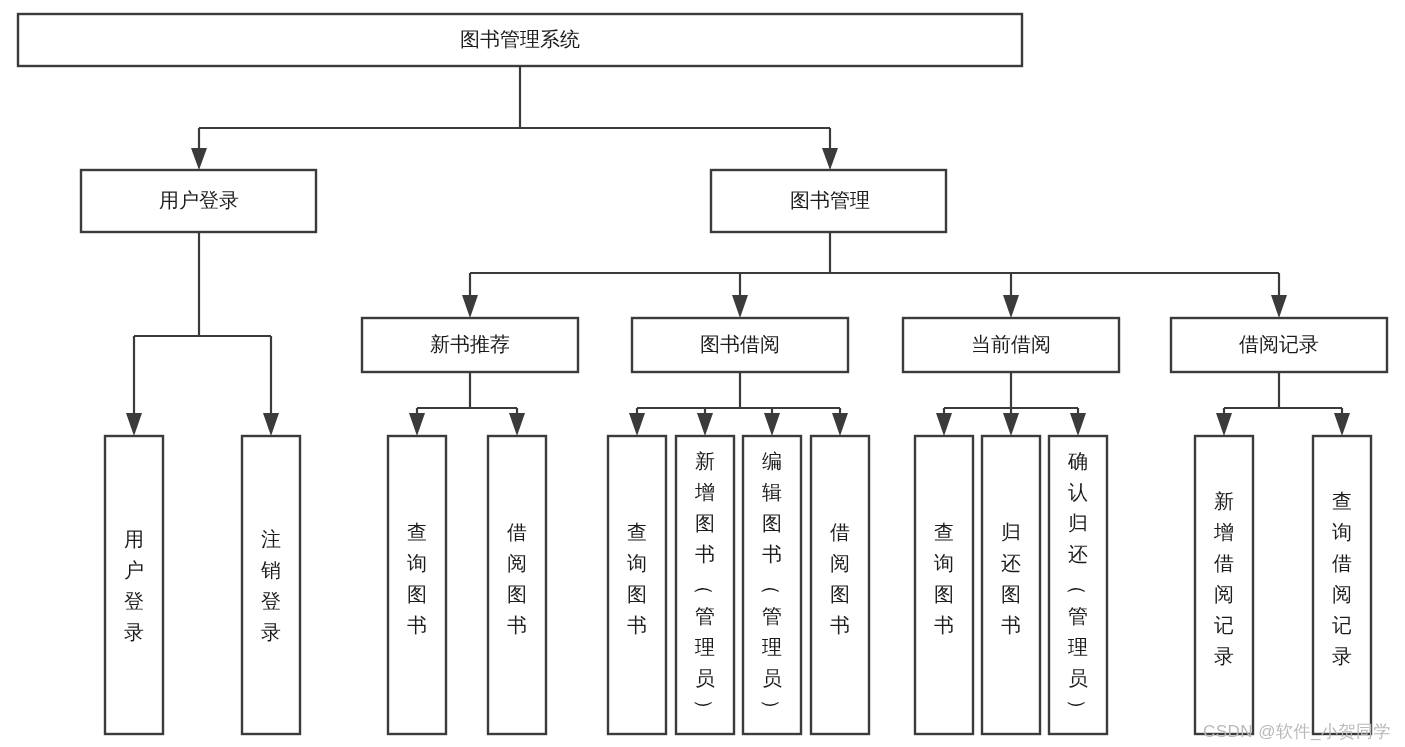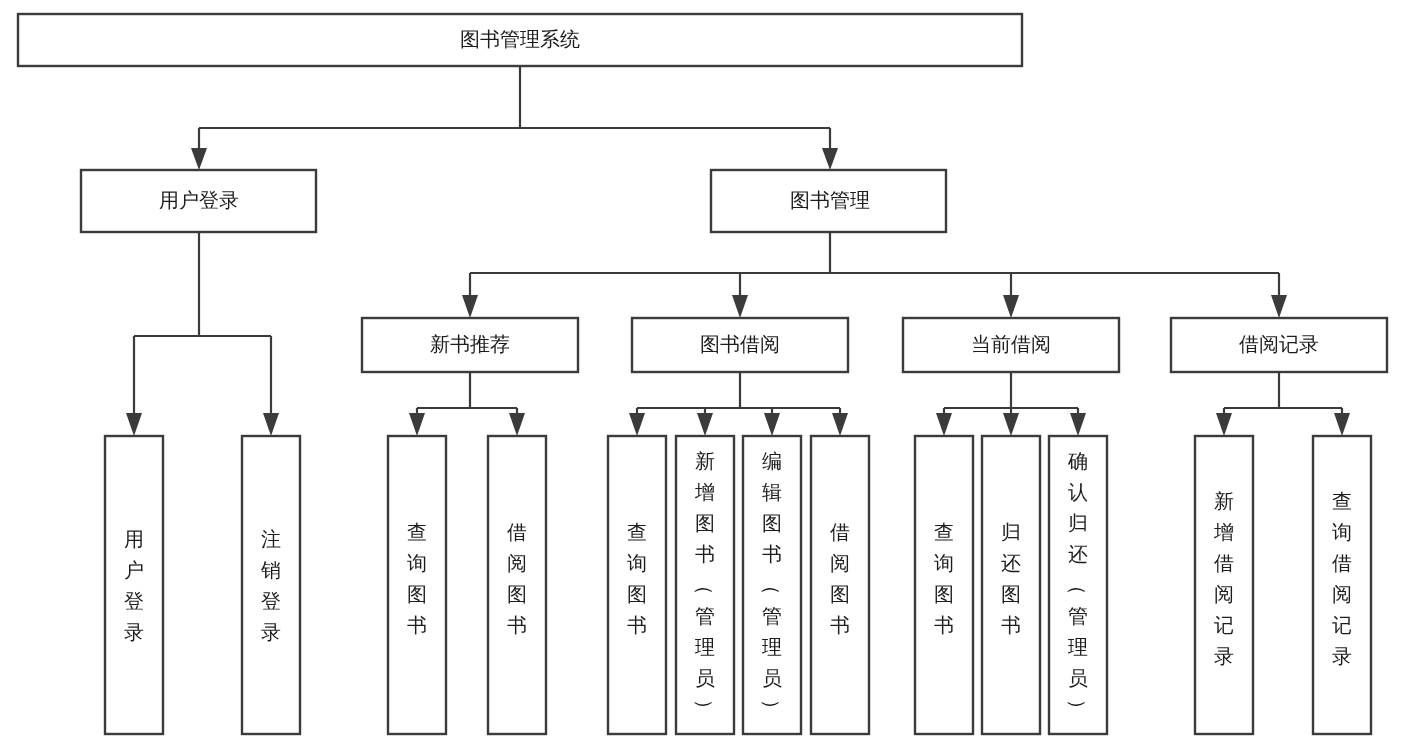--- a/index.html
+++ b/index.html
@@ -308,13 +308,14 @@
           <text class="vert-char" x="1342" y="531.5" text-anchor="middle" dominant-baseline="central">询</text>
           <text class="vert-char" x="1342" y="562.5" text-anchor="middle" dominant-baseline="central">借</text>
           <text class="vert-char" x="1342" y="593.5" text-anchor="middle" dominant-baseline="central">阅</text>
           <text class="vert-char" x="1342" y="624.5" text-anchor="middle" dominant-baseline="central">记</text>
           <text class="vert-char" x="1342" y="655.5" text-anchor="middle" dominant-baseline="central">录</text>
         </g>
     </g>
 
   </svg>
 
+  <div class="watermark-text">CSDN @软件_小贺同学</div>
 </div>
 
 </body></html>

